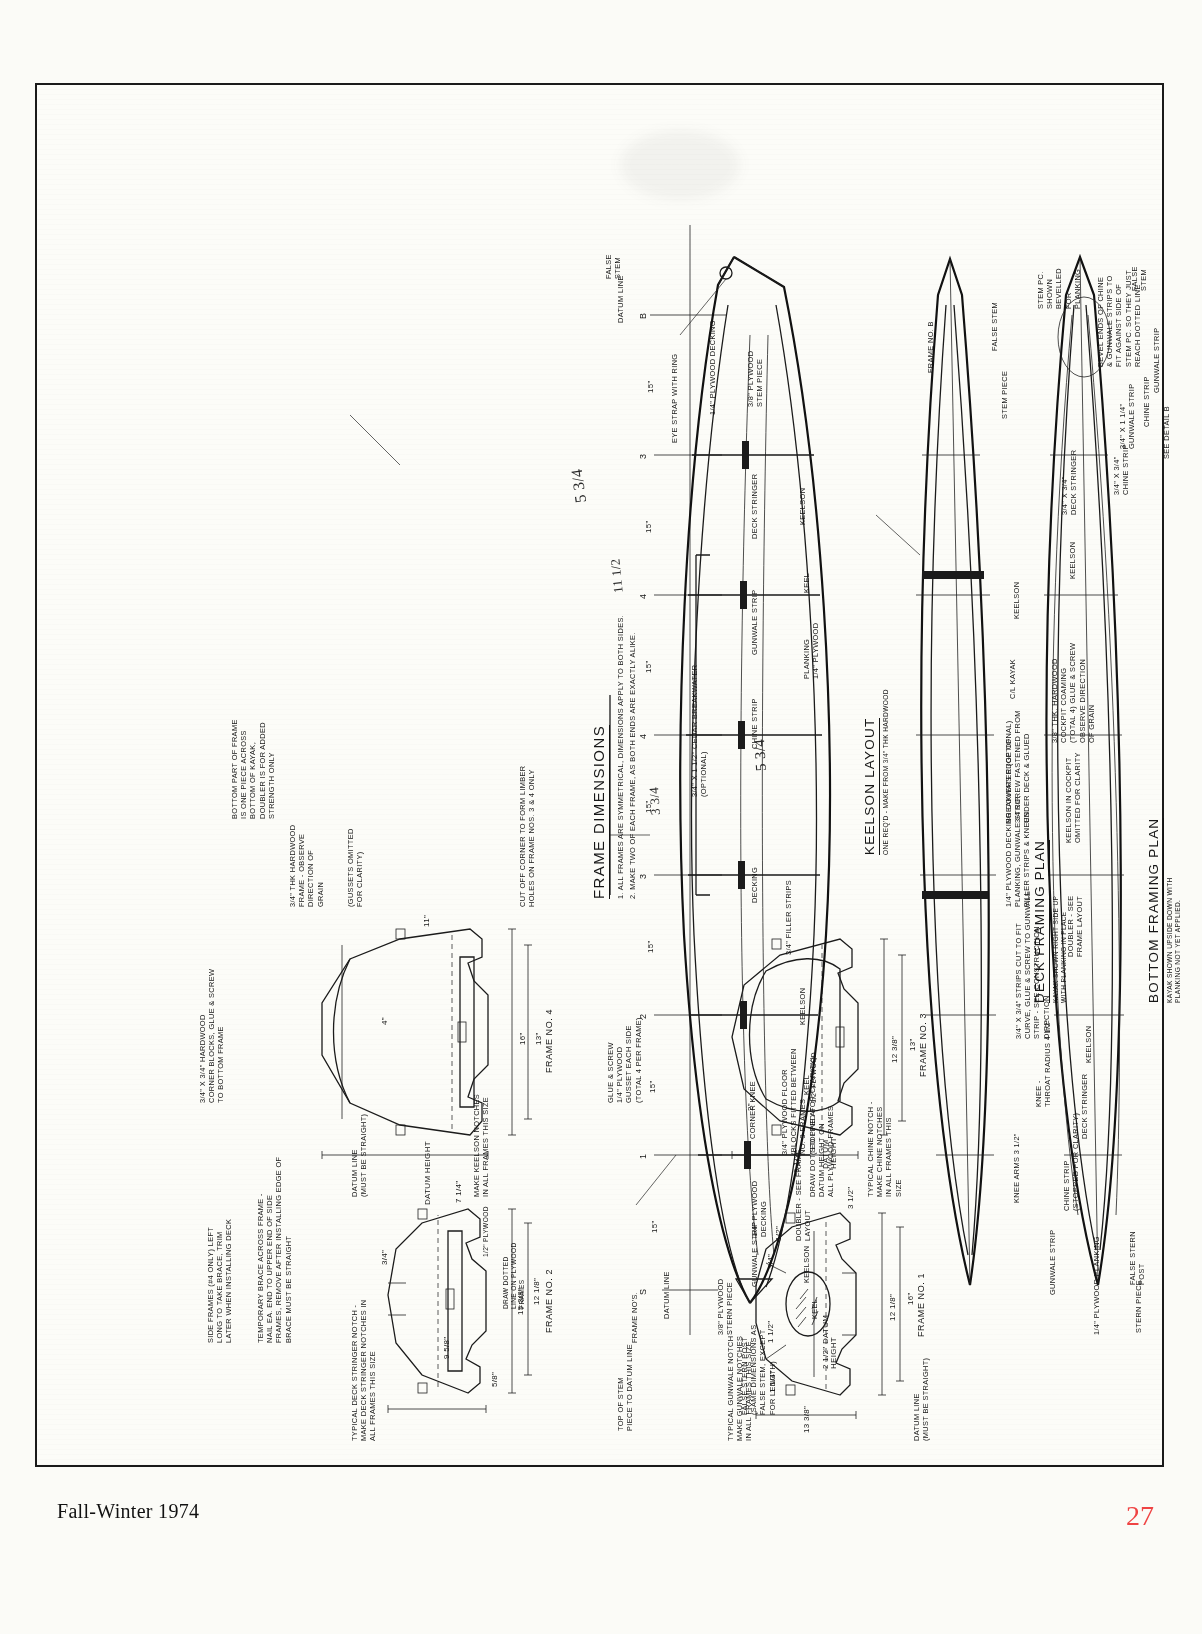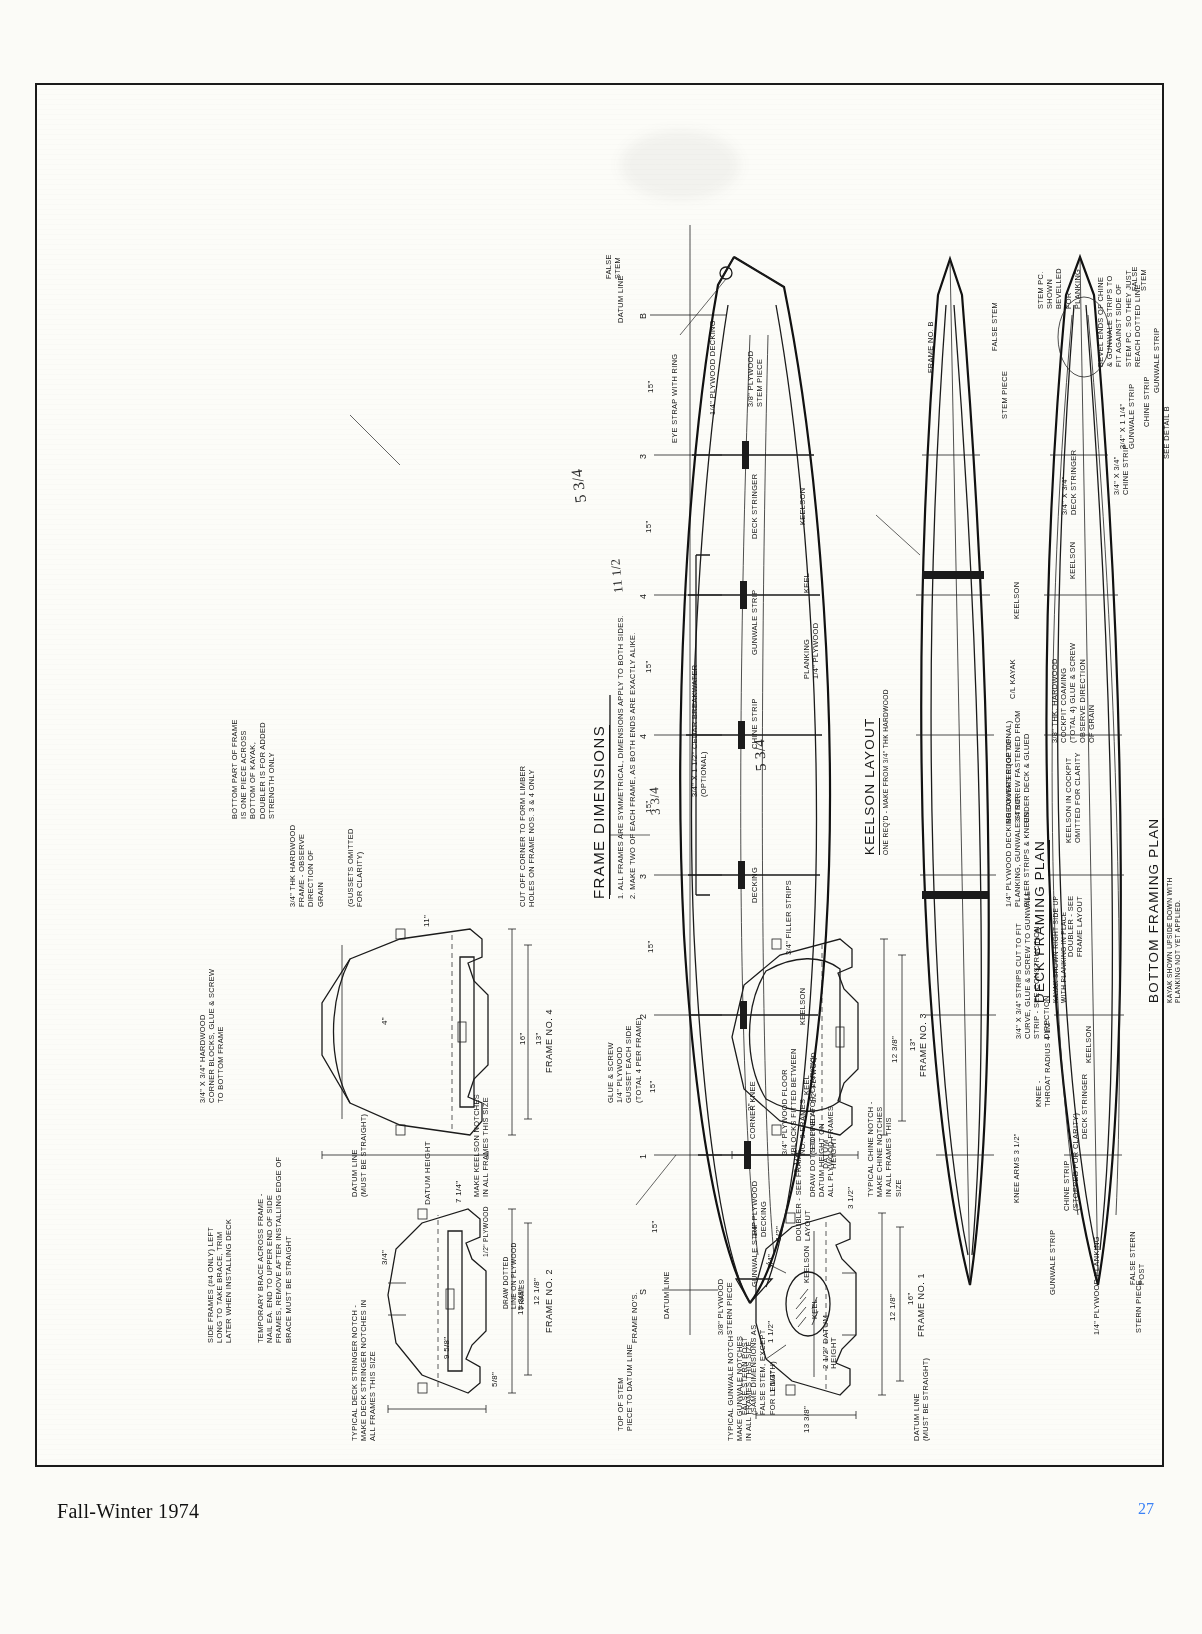--- a/index.html
+++ b/index.html
@@ -54,21 +54,21 @@
 
   .underline-title{border-bottom:1.4px solid #111;padding-bottom:1px;}
 
   
   .footer-left{
     position:absolute;left:37px;top:1500px;
     font-family:"Liberation Serif",serif;font-size:20px;color:#111;letter-spacing:0.3px;margin-left:20px;
   }
   .footer-right{
     position:absolute;right:48px;top:1500px;
-    font-family:"Liberation Serif",serif;font-size:16px;color:#3b82f6;text-align:right;
+    font-family:"Liberation Serif",serif;font-size:28px;color:#ef4444;text-align:right;
   }
 
   .smudge{position:absolute;border-radius:50%;background:rgba(60,60,60,0.05);filter:blur(6px);}
 </style>
 </head>
 <body>
 
 <div class="page">
 
   <div class="sheet-border">

